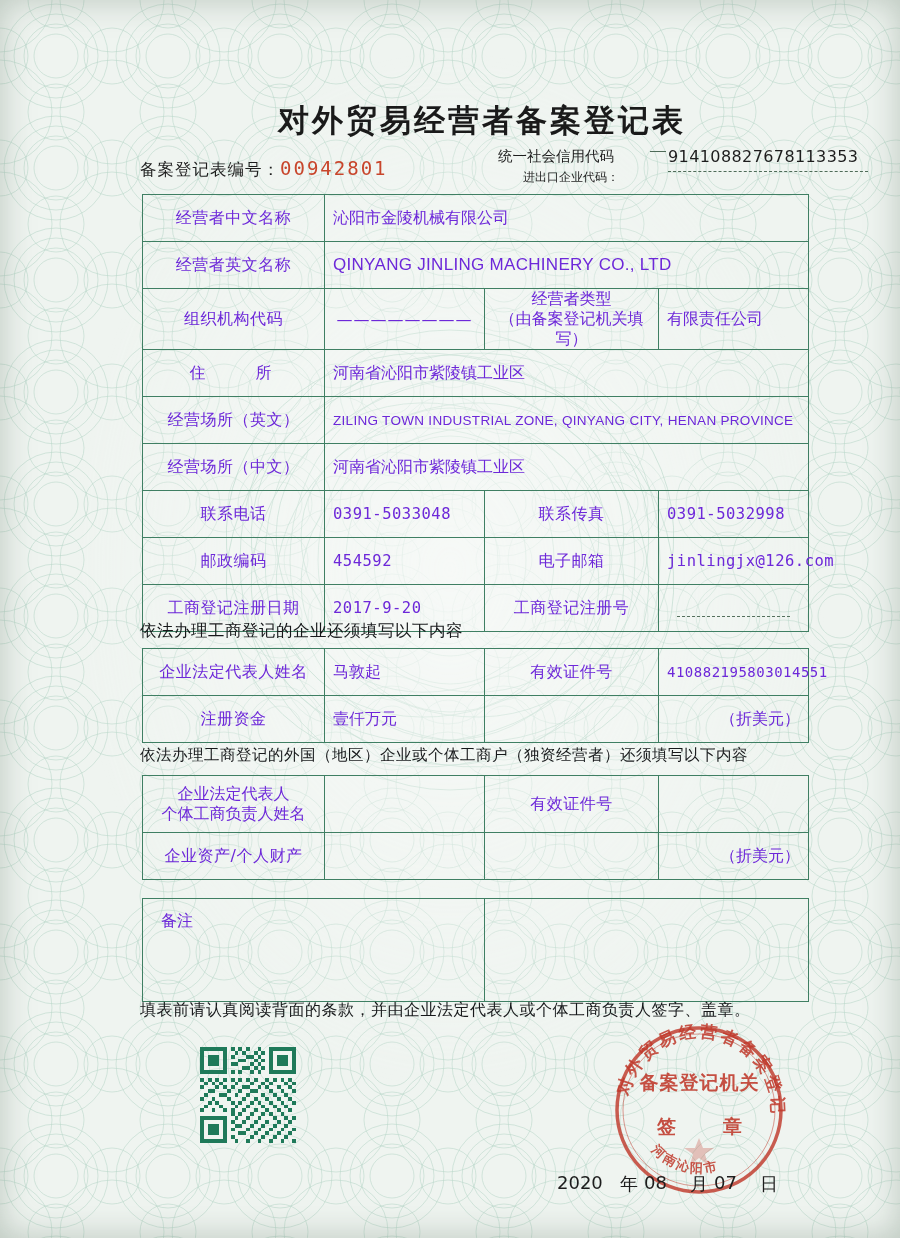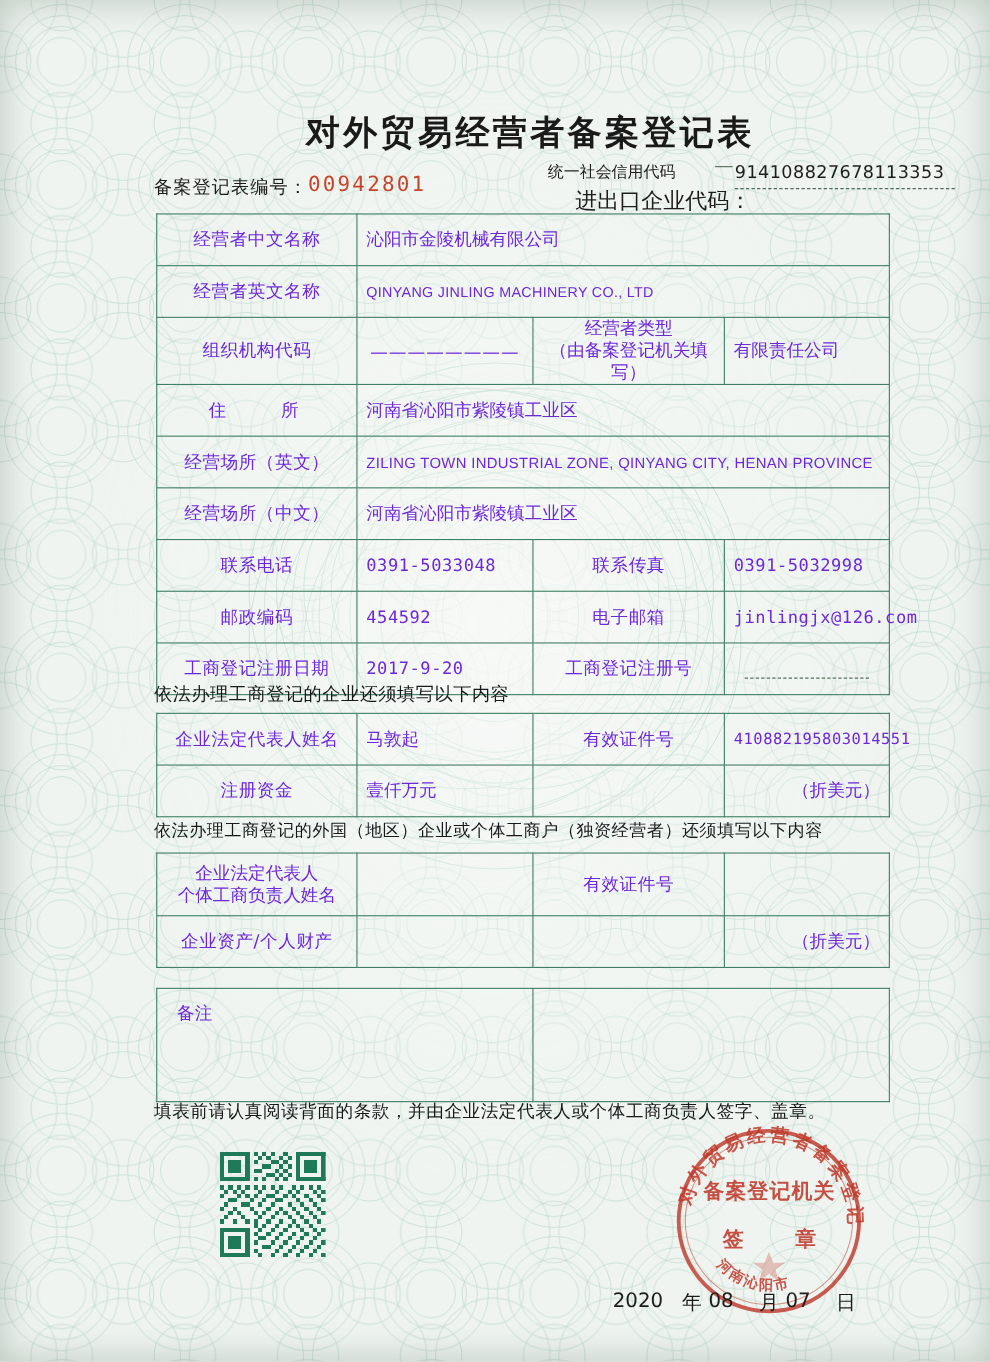--- a/index.html
+++ b/index.html
@@ -81,21 +81,21 @@
   }
   .hdr-right .l1,
   .hdr-right .l2 {
     position: absolute;
     font-size: 14.5px;
     color: #1d1d1d;
     font-family: Liberation Serif, serif;
     white-space: nowrap;
   }
   .hdr-right .l1 { top: 0px; left: 0px; }
-  .hdr-right .l2 { top: 22px; left: 25px; font-size: 20px; }
+  .hdr-right .l2 { top: 22px; left: 25px; font-size: 12px; }
   .hdr-right .code {
     position: absolute;
     left: 170px; top: 0px;
     font-size: 16px;
     color: #1d1d1d;
     font-family: "DejaVu Sans", sans-serif;
     letter-spacing: .4px;
   }
   .hdr-right .dashline {
     position: absolute;
@@ -138,21 +138,21 @@
   .val.ser {
     font-family: "DejaVu Serif", serif;
   }
   .val.mono {
     font-family: "DejaVu Sans Mono", monospace;
     font-size: 15.5px;
     letter-spacing: .5px;
   }
   .val.en {
     font-family: "Liberation Sans", sans-serif;
-    font-size: 13px;
+    font-size: 17px;
     letter-spacing: .3px;
   }
   .val.en.small {
     font-size: 13.5px;
   }
   .two-line {
     line-height: 1.25;
     text-align: center;
     font-size: 15px;
   }

